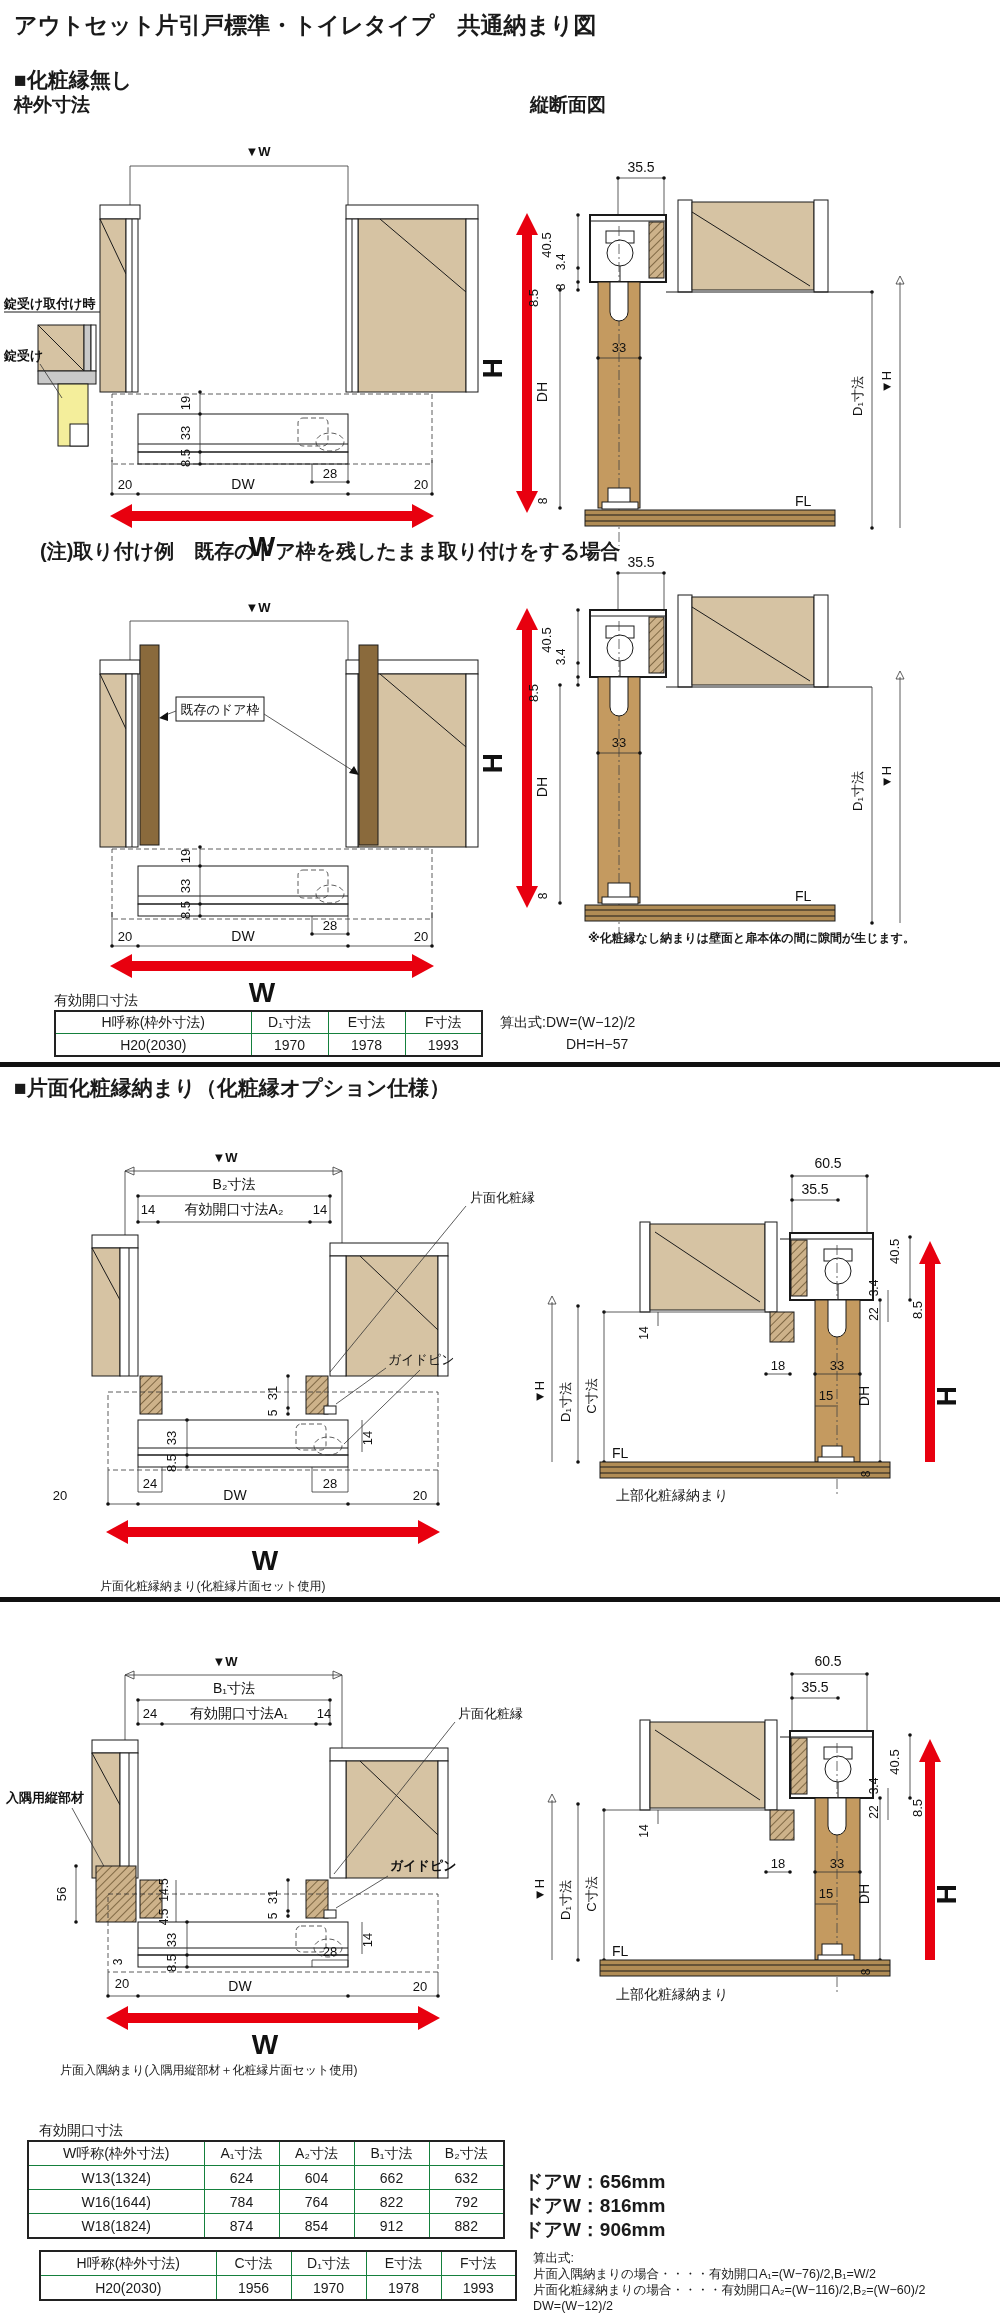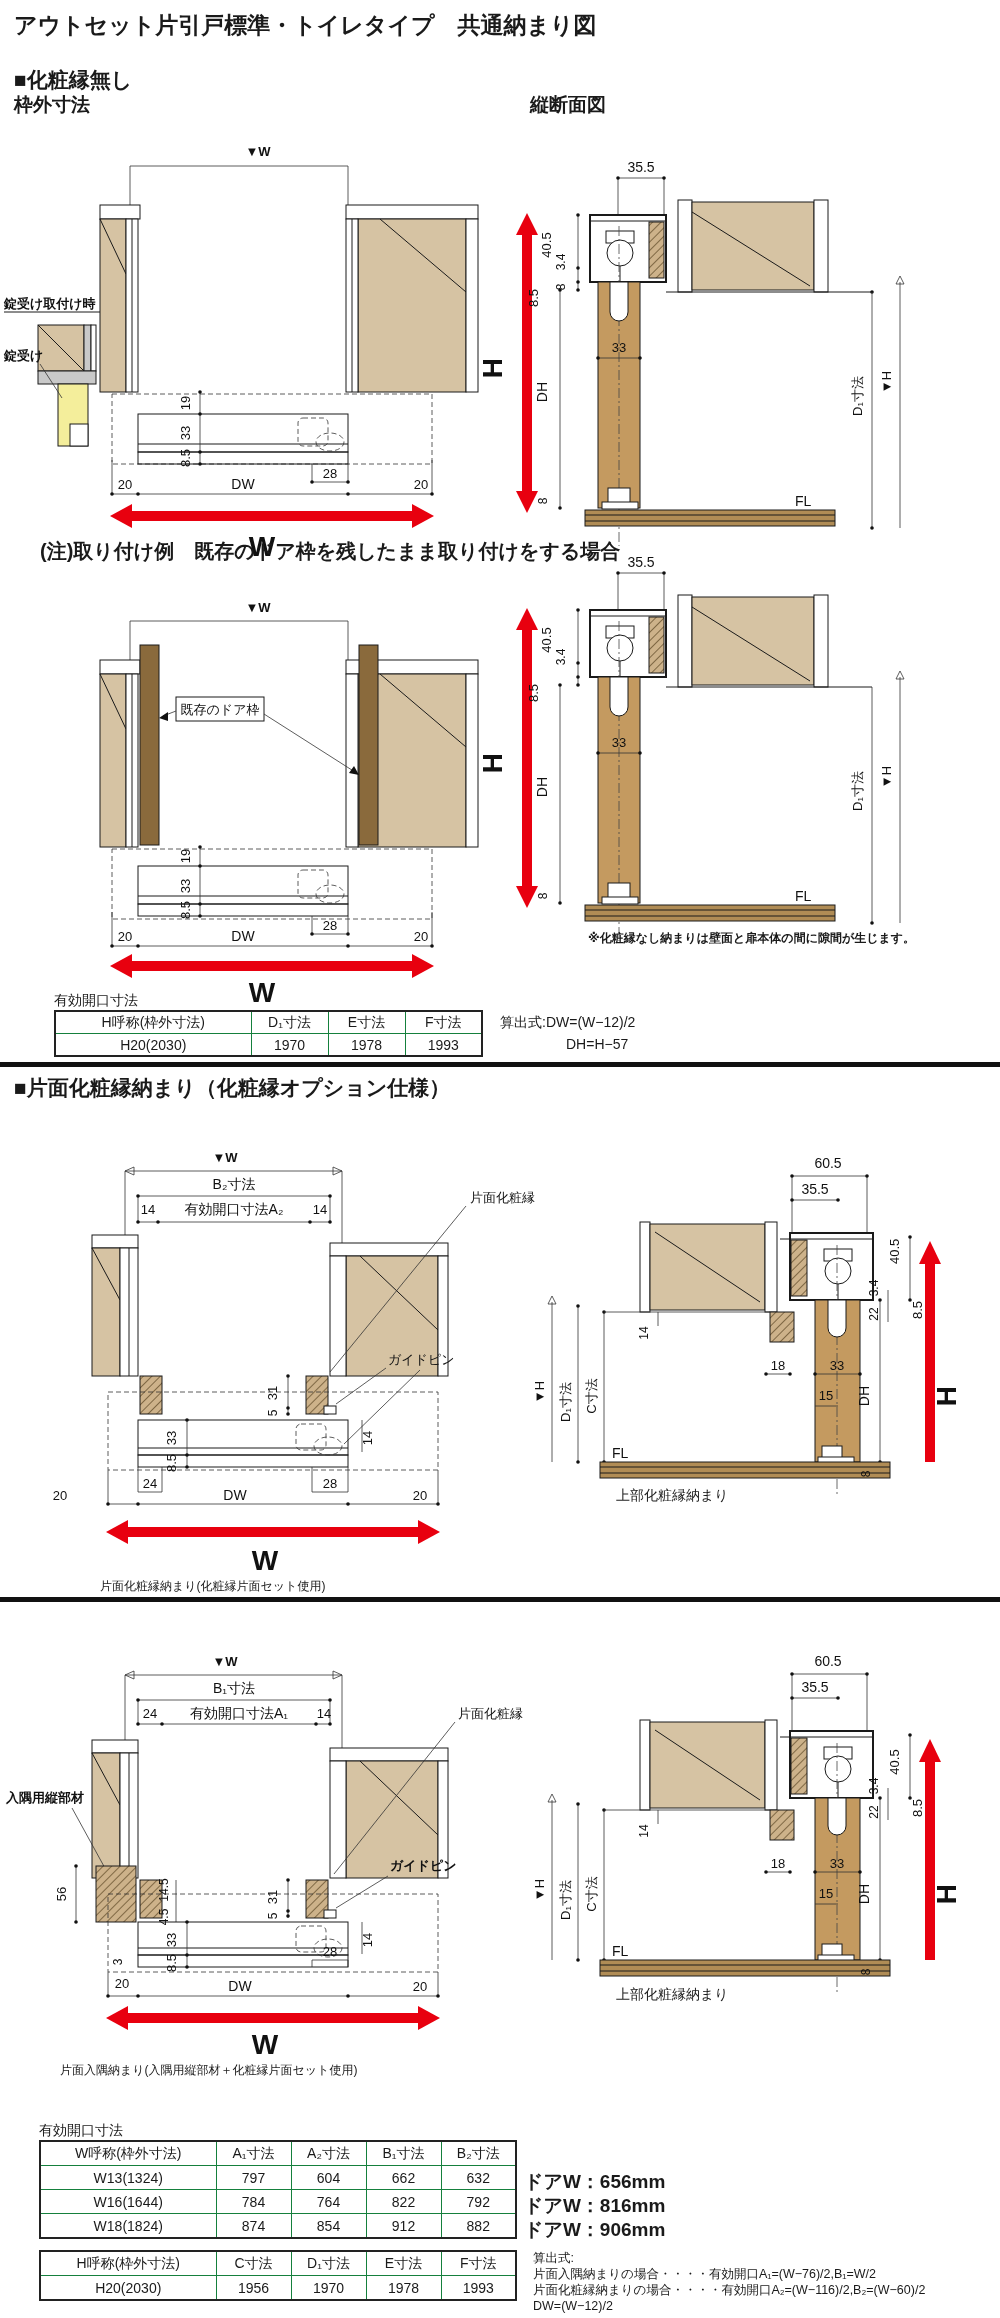--- a/index.html
+++ b/index.html
@@ -662,39 +662,39 @@
 <div class="divider" style="top:1062px;"></div>
 <div class="abs h1" style="left:14px;top:1074px;">■片面化粧縁納まり（化粧縁オプション仕様）</div>
 <div class="abs cap" style="left:100px;top:1578px;">片面化粧縁納まり(化粧縁片面セット使用)</div>
 <div class="abs cap2" style="left:616px;top:1487px;">上部化粧縁納まり</div>
 
 <div class="divider" style="top:1597px;"></div>
 <div class="abs cap" style="left:60px;top:2062px;">片面入隅納まり(入隅用縦部材＋化粧縁片面セット使用)</div>
 <div class="abs cap2" style="left:616px;top:1986px;">上部化粧縁納まり</div>
 
 <div class="abs cap2" style="left:39px;top:2122px;">有効開口寸法</div>
-<table class="t2" style="left:39px;top:2140px;width:476px;">
+<table class="t2" style="left:27px;top:2140px;width:476px;">
   <colgroup>
         <col style="width:176px">
         <col style="width:75px">
         <col style="width:75px">
         <col style="width:75px">
         <col style="width:75px">
       </colgroup>
   <tbody>
         <tr>
     <th>W呼称(枠外寸法)</th>
     <th>A₁寸法</th>
     <th>A₂寸法</th>
     <th>B₁寸法</th>
     <th>B₂寸法</th>
   </tr>
   <tr>
     <td>W13(1324)</td>
-    <td>797</td>
+    <td>624</td>
     <td>604</td>
     <td>662</td>
     <td>632</td>
   </tr>
   <tr>
     <td>W16(1644)</td>
     <td>784</td>
     <td>764</td>
     <td>822</td>
     <td>792</td>

